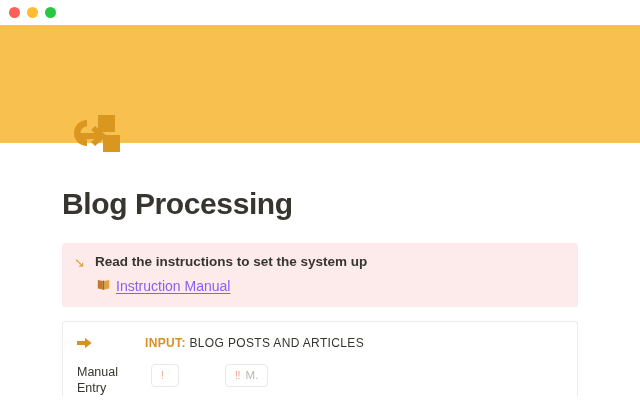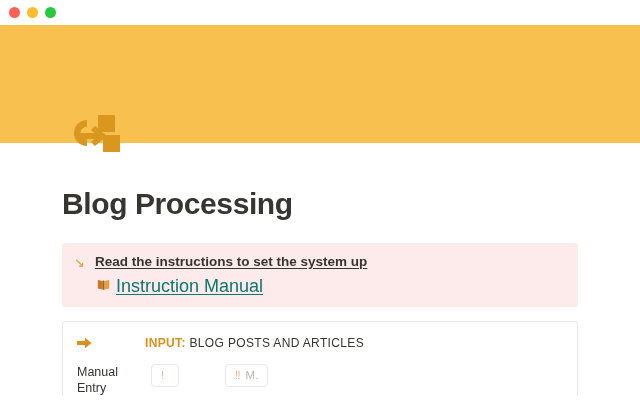--- a/index.html
+++ b/index.html
@@ -90,35 +90,34 @@
     color: #D9A13B;
     font-size: 13px;
     line-height: 16px;
     flex: 0 0 auto;
     padding-top: 1px;
   }
   .callout-heading {
     font-size: 13.5px;
     font-weight: bold;
     color: #37352F;
-    text-decoration: underline;
     text-underline-offset: 2px;
     line-height: 16px;
   }
   .callout-sub {
     display: flex;
     align-items: center;
     gap: 6px;
     margin-top: 6px;
     margin-left: 23px;
   }
   .book-icon { flex: 0 0 auto; display: block; }
   .callout-link {
-    font-size: 18px;
-    color: #0f766e;
+    font-size: 14px;
+    color: #8b5cf6;
     text-decoration: underline;
     text-underline-offset: 2px;
     line-height: 16px;
   }
 
   
   .input-card {
     margin-top: 14px;
     border: 1px solid #EDECEA;
     border-bottom: none;

